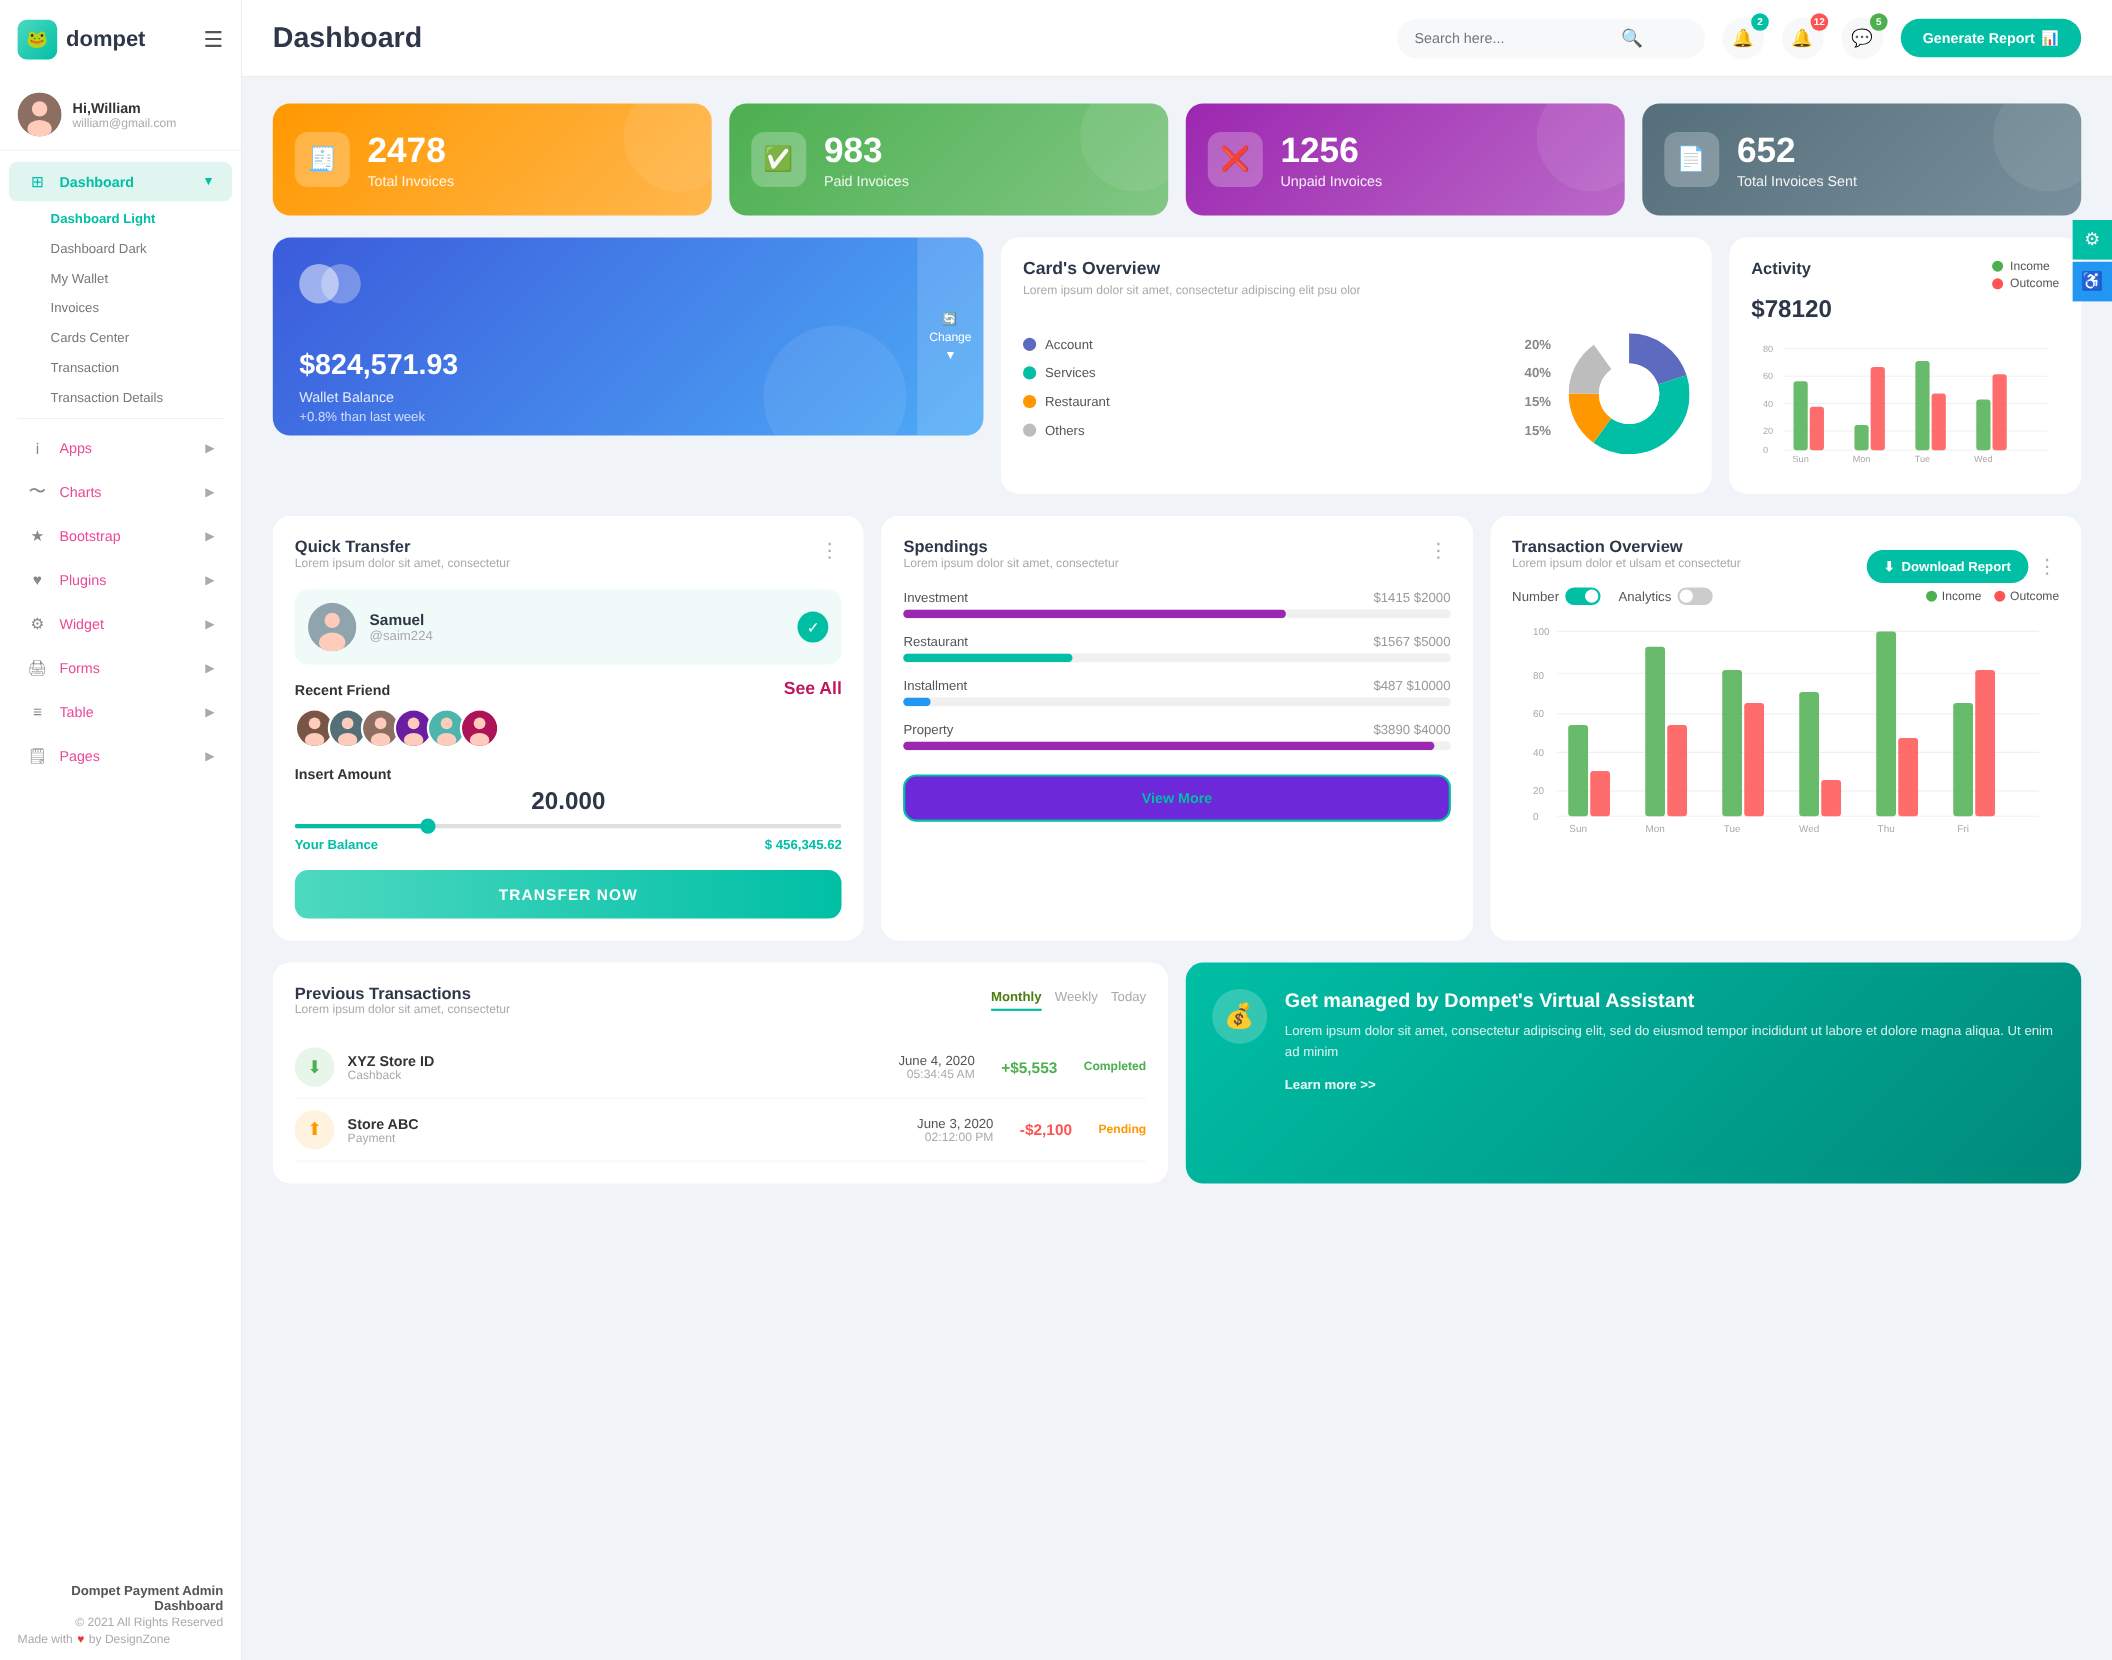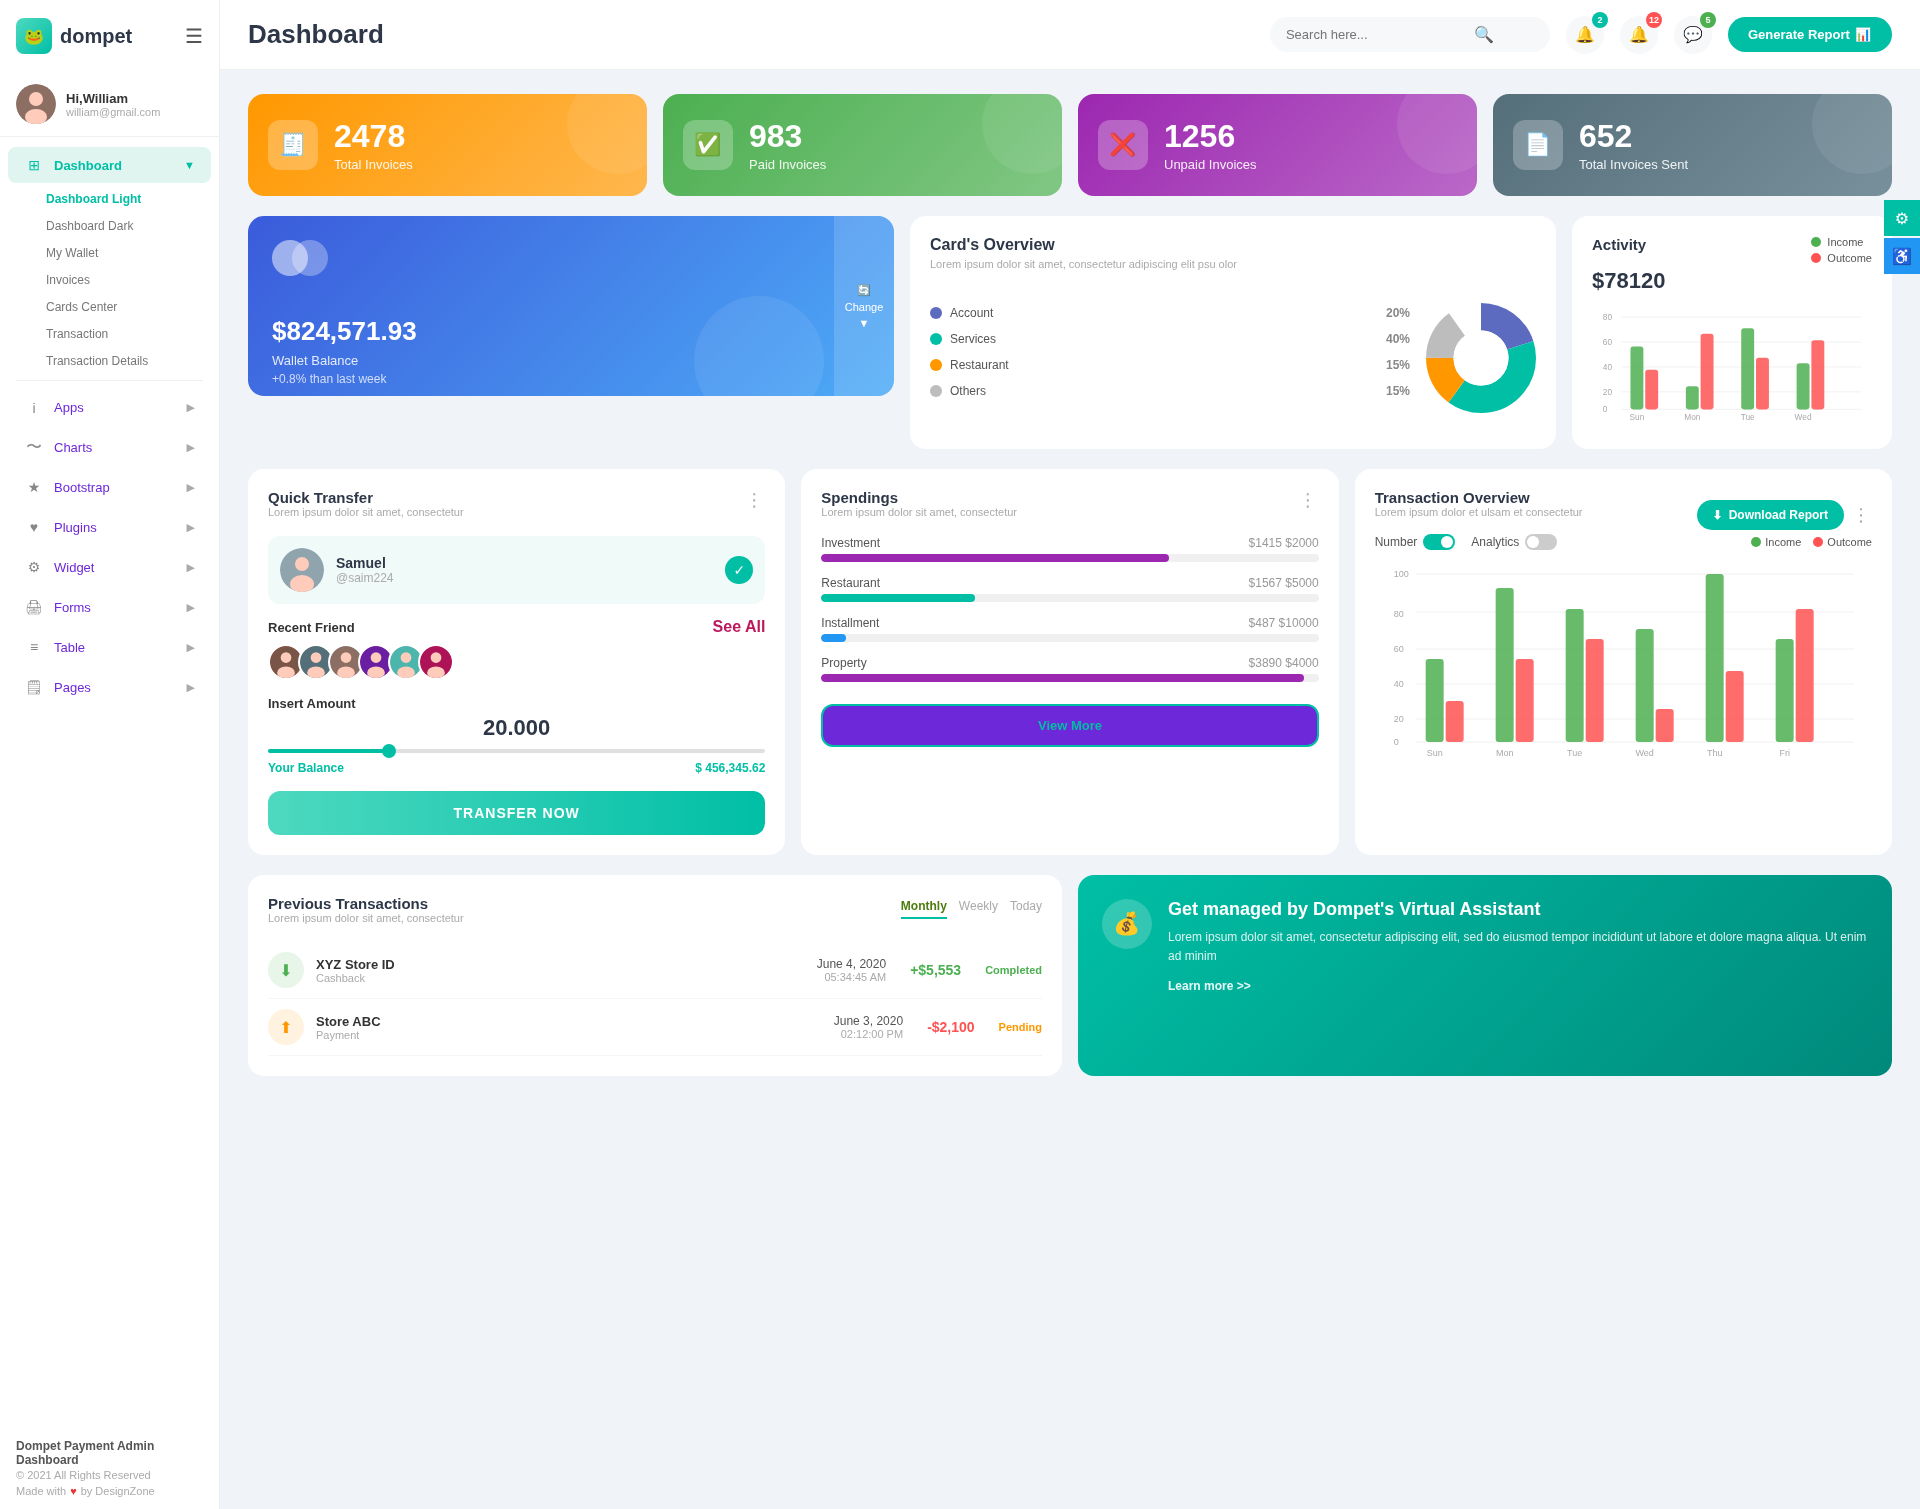--- a/index.html
+++ b/index.html
@@ -14,30 +14,30 @@
     .user-section { padding: 12px 16px; display: flex; align-items: center; gap: 10px; border-bottom: 1px solid #f0f0f0; margin-bottom: 8px; }
     .user-avatar { width: 40px; height: 40px; border-radius: 50%; background: #ccc; overflow: hidden; display: flex; align-items: center; justify-content: center; }
     .user-avatar svg { width: 40px; height: 40px; }
     .user-info .name { font-size: 13px; font-weight: 600; color: #333; }
     .user-info .email { font-size: 11px; color: #aaa; }
     .sidebar-nav-item { display: flex; align-items: center; padding: 8px 16px; cursor: pointer; border-radius: 8px; margin: 2px 8px; transition: background 0.2s; }
     .sidebar-nav-item.active { background: #e0f5f0; }
     .sidebar-nav-item.active .nav-label { color: #00bfa5; font-weight: 600; }
     .nav-icon { width: 20px; height: 20px; margin-right: 10px; display: flex; align-items: center; justify-content: center; color: #888; font-size: 14px; }
     .nav-icon.teal { color: #00bfa5; }
-    .nav-label { font-size: 13px; color: #6d28d9; flex: 1; }
+    .nav-label { font-size: 13px; color: #ec4899; flex: 1; }
     .nav-arrow { font-size: 11px; color: #aaa; }
     .nav-dropdown-arrow { margin-left: auto; font-size: 11px; color: #00bfa5; }
 
     .sidebar-sub-item { padding: 6px 16px 6px 46px; cursor: pointer; }
     .sidebar-sub-item .sub-label { font-size: 12px; color: #777; }
     .sidebar-sub-item.active .sub-label { color: #00bfa5; font-weight: 600; }
 
     .sidebar-divider { height: 1px; background: #f0f0f0; margin: 6px 16px; }
-    .sidebar-footer { margin-top: auto; padding: 12px 16px; font-size: 11px; color: #aaa; }
+    .sidebar-footer { margin-top: auto; padding: 12px 16px; font-size: 11px; color: #aaa; text-align: right; }
     .sidebar-footer .brand { font-weight: 600; color: #555; font-size: 12px; }
     .made-with { display: flex; align-items: center; gap: 4px; font-size: 11px; color: #aaa; margin-top: 4px; }
 
     
     .main { flex: 1; overflow-y: auto; display: flex; flex-direction: column; }
 
     
     .header { background: #fff; padding: 0 28px; height: 70px; display: flex; align-items: center; gap: 16px; border-bottom: 1px solid #eee; position: sticky; top: 0; z-index: 100; }
     .page-title { font-size: 26px; font-weight: 700; color: #2d3748; flex: 1; }
     .search-wrapper { display: flex; align-items: center; background: #f7f8fa; border-radius: 24px; padding: 8px 16px; gap: 8px; min-width: 280px; }

